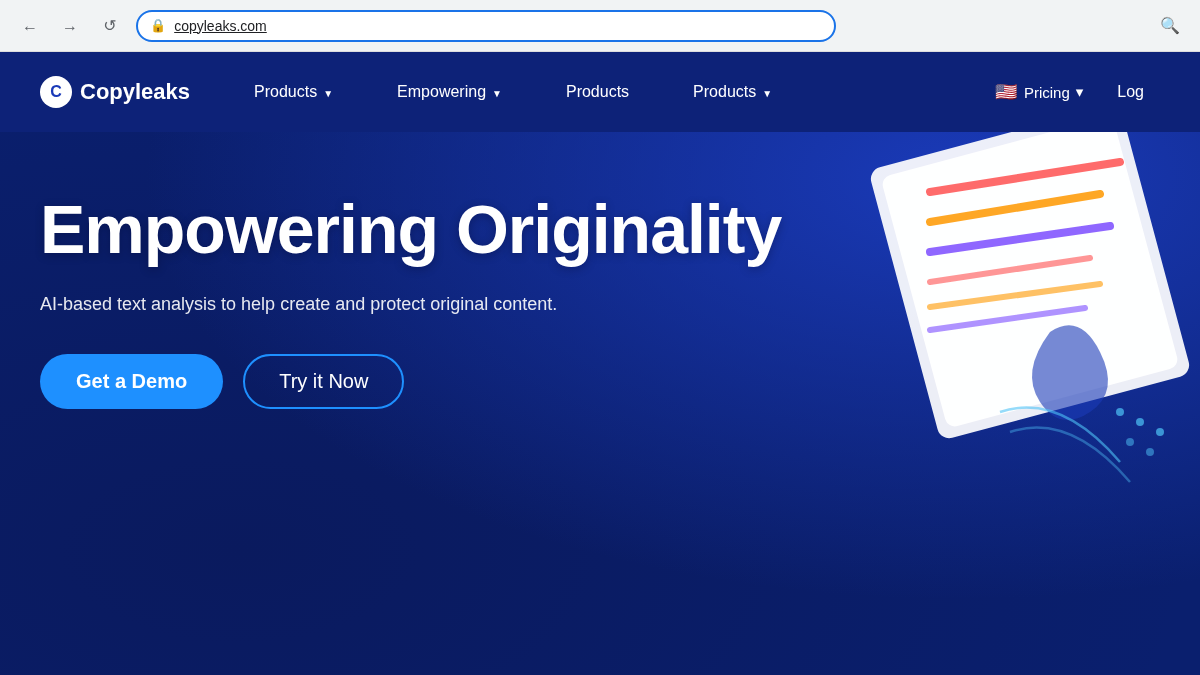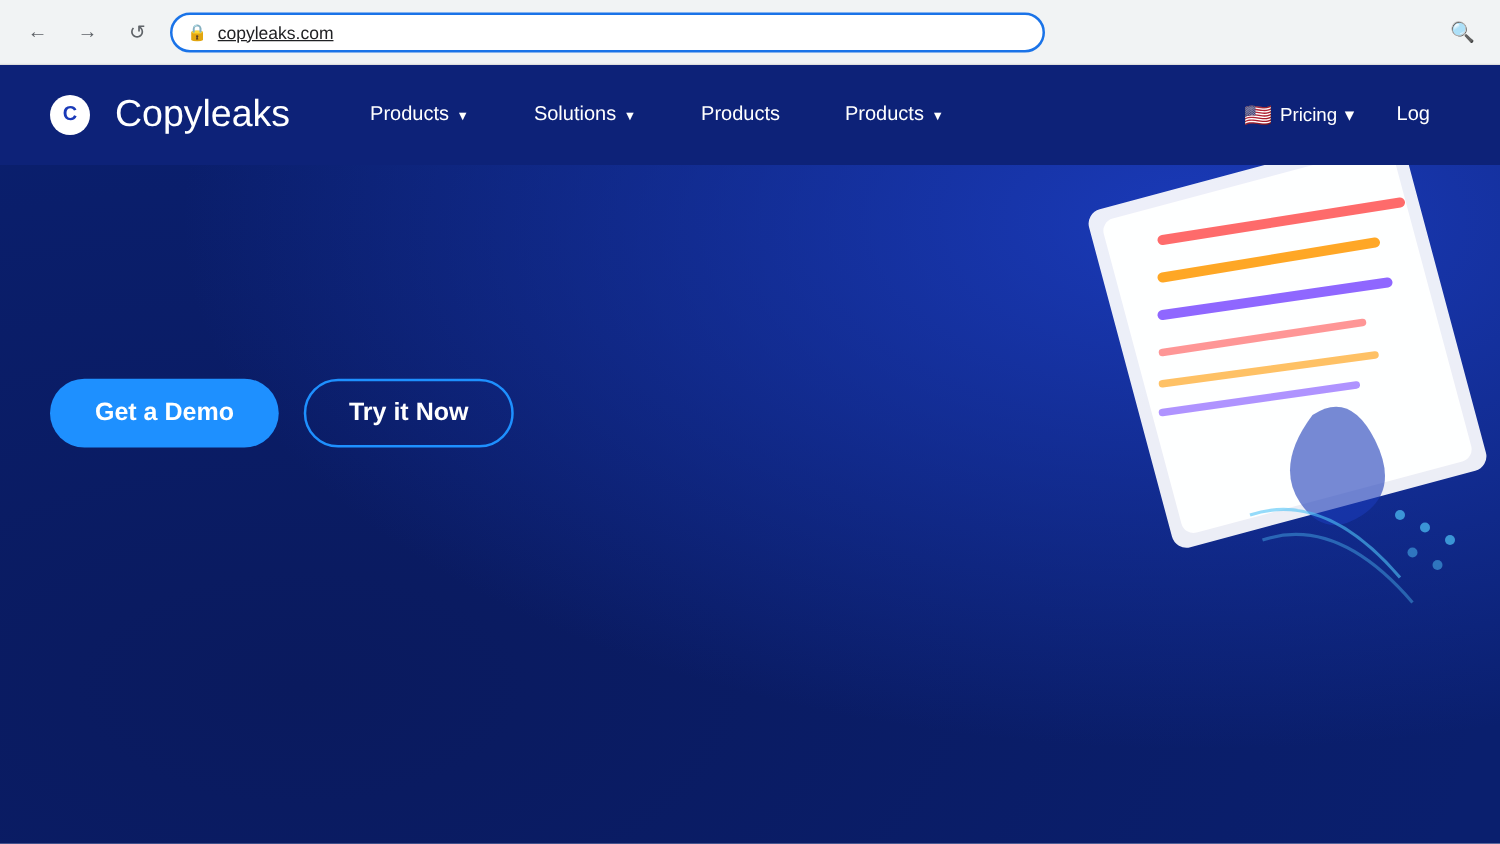--- a/index.html
+++ b/index.html
@@ -99,27 +99,26 @@
       border-radius: 50%;
       display: flex;
       align-items: center;
       justify-content: center;
       font-weight: bold;
       font-size: 16px;
       color: #1a3ab8;
     }
     .logo-text {
       color: #fff;
-      font-size: 30px;
-      font-weight: 400;
-      margin-left: 12px;
+      font-size: 22px;
+      font-weight: 700;
     }
     .nav-menu {
       display: flex;
-      gap: 4px;
+      gap: 16px;
       flex: 1;
     }
     .nav-item {
       color: #fff;
       font-size: 16px;
       font-weight: 500;
       padding: 0 24px;
       height: 80px;
       display: flex;
       align-items: center;
@@ -193,21 +192,21 @@
       padding: 16px 36px;
       border-radius: 32px;
       border: none;
       cursor: pointer;
       white-space: nowrap;
     }
     .btn-try {
       background: transparent;
       color: #fff;
       font-size: 20px;
-      font-weight: 700;
+      font-weight: 400;
       padding: 14px 34px;
       border-radius: 32px;
       border: 2px solid #1e90ff;
       cursor: pointer;
       white-space: nowrap;
     }
 
     
     .hero-graphic {
       position: absolute;
@@ -260,21 +259,21 @@
       </div>
       <span class="logo-text">Copyleaks</span>
     </div>
 
     <div class="nav-menu">
       <a class="nav-item">
         <span>Products</span>
         <span class="nav-arrow">▼</span>
       </a>
       <a class="nav-item">
-        <span>Solutions</span>
+        <span>Empowering</span>
         <span class="nav-arrow">▼</span>
       </a>
       <a class="nav-item">
         <span>Products</span>
       </a>
       <a class="nav-item">
         <span>Products</span>
         <span class="nav-arrow">▼</span>
       </a>
     </div>
@@ -312,21 +311,22 @@
         <circle cx="430" cy="330" r="4" fill="#4fc3f7" opacity="0.5"></circle>
         <circle cx="450" cy="340" r="4" fill="#4fc3f7" opacity="0.5"></circle>
 
         <path d="M300 300 Q360 280 420 350" stroke="#4fc3f7" stroke-width="2.5" fill="none" opacity="0.6"></path>
         <path d="M310 320 Q370 300 430 370" stroke="#4fc3f7" stroke-width="2.5" fill="none" opacity="0.4"></path>
       </svg>
     </div>
 
     <div class="hero-content">
       <h1 class="hero-title">
-        <br>
+        <span>Empowering Originality</span><br>
       </h1>
+      <p class="hero-subtitle">AI-based text analysis to help create and protect original content.</p>
       <div class="hero-buttons">
         <button class="btn-demo">Get a Demo</button>
         <button class="btn-try">Try it Now</button>
       </div>
     </div>
   </div>
 </div>
 
 </body></html>

